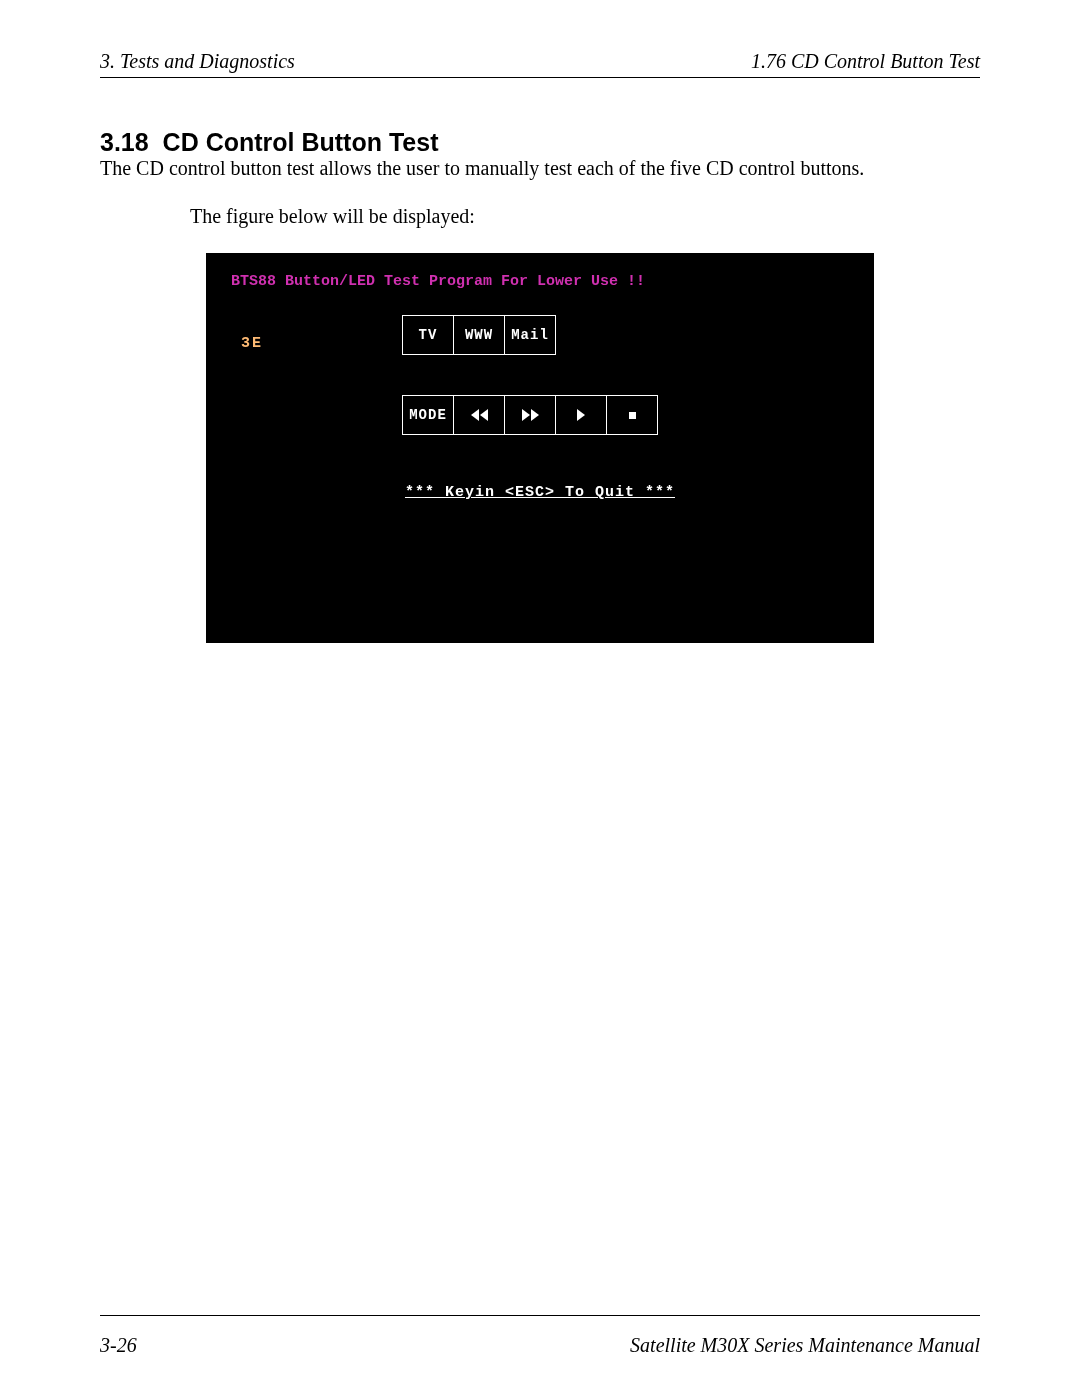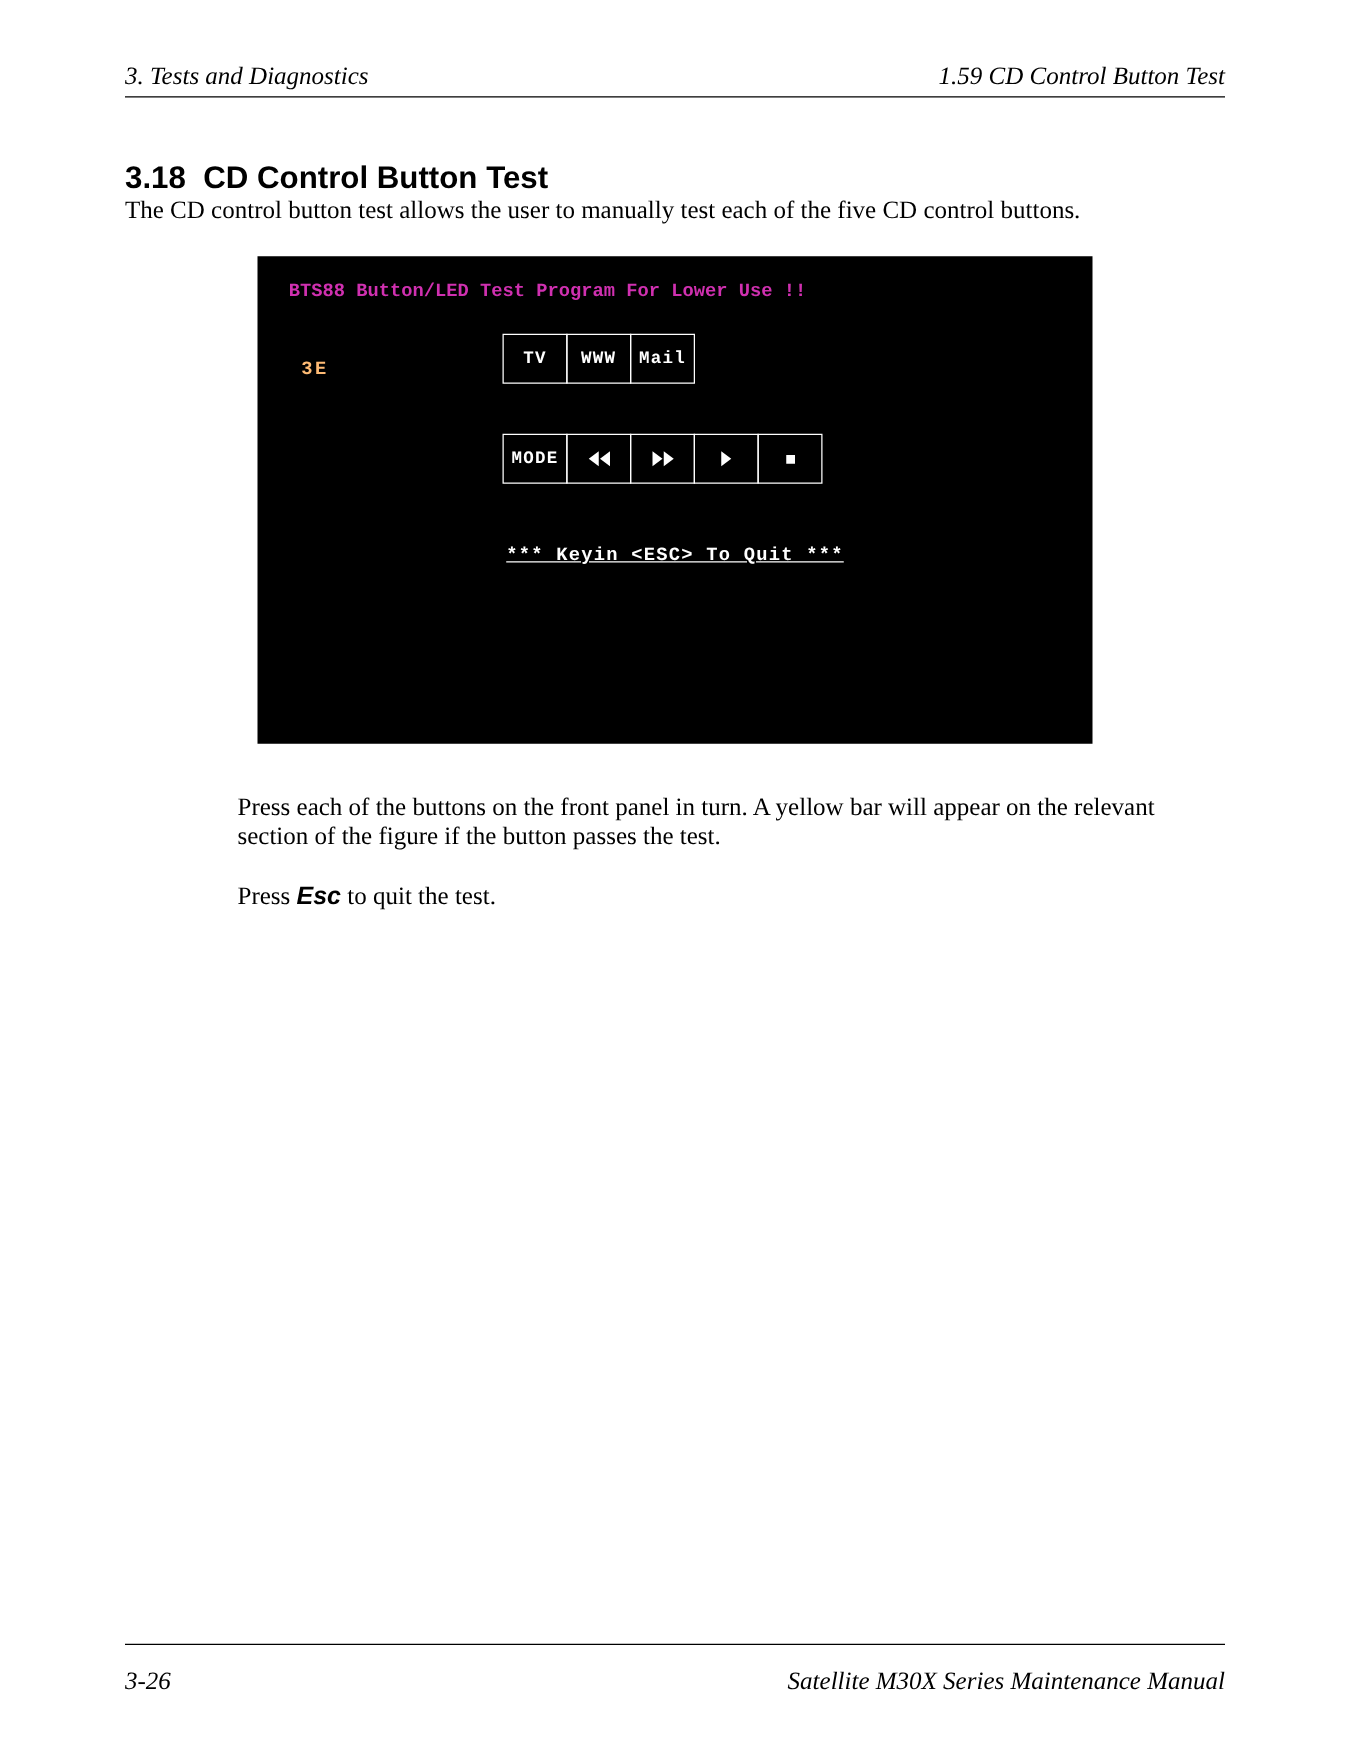--- a/index.html
+++ b/index.html
@@ -130,29 +130,32 @@
     font-style: italic;
   }
 </style>
 </head>
 <body>
 
 <div class="page">
 
   <div class="header-row">
     <span>3.  Tests and Diagnostics</span>
-    <span>1.59  CD Control Button Test</span>
+    <span>1.76  CD Control Button Test</span>
   </div>
 
   <div class="section-heading">
     <span>3.18</span>&nbsp;&nbsp;<span>CD Control Button Test</span>
   </div>
 
   <div class="body-text">The CD control button test allows the user to manually test each of the five CD control buttons.</div>
 
+  <div class="indent-block">
+    <div class="body-text">The figure below will be displayed:</div>
+  </div>
 
   <div class="terminal">
     <div class="terminal-title">BTS88 Button/LED Test Program For Lower Use !!</div>
 
     <div class="terminal-body">
       <div class="code-3e">3E</div>
 
       <div class="row1">
         <div class="cell">TV</div>
         <div class="cell">WWW</div>
@@ -178,26 +181,19 @@
         </div>
         <div class="cell">
           <span class="square-stop"></span>
         </div>
       </div>
 
       <div class="quit-line">*** Keyin &lt;ESC&gt; To Quit ***</div>
     </div>
   </div>
 
-  <div class="indent-block">
-    <div class="body-text">Press each of the buttons on the front panel in turn. A yellow bar will appear on the relevant section of the figure if the button passes the test.</div>
-
-    <div class="body-text">
-      <span>Press </span><span class="esc-key">Esc</span><span> to quit the test.</span>
-    </div>
-  </div>
 
   <div class="footer-row">
     <span>3-26</span>
     <span>Satellite M30X Series Maintenance Manual</span>
   </div>
 
 </div>
 
 </body></html>

